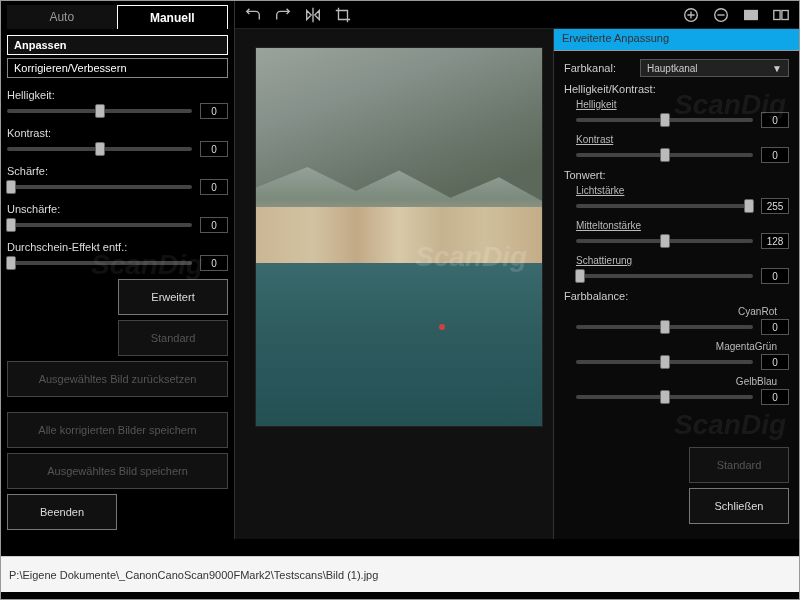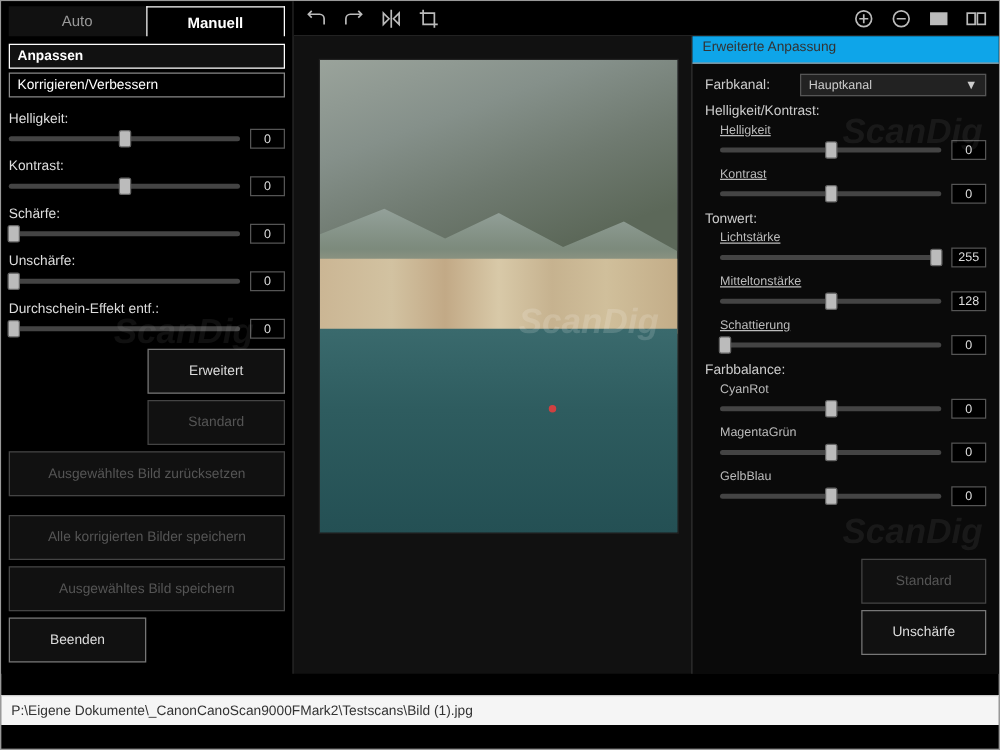--- a/index.html
+++ b/index.html
@@ -42,23 +42,23 @@
 .advpanel { position:absolute; right:0; top:28px; width:246px; bottom:0; background:#0a0a0a; border-left:1px solid #333; display:flex; flex-direction:column; padding:0;}
 .advtitle { height:22px; background:#0ea5e9; color:#333; font-size:11px; padding:3px 8px; border-bottom:1px solid #999;}
 .advbody { flex:1; padding:8px 10px; overflow:hidden; font-size:11px; color:#ccc;}
 .fieldrow { display:flex; align-items:center; gap:6px; margin-bottom:6px;}
 .fieldrow .flbl { width:70px; font-size:11px;}
 .combo { flex:1; height:18px; background:#222; border:1px solid #555; color:#ccc; font-size:10px; display:flex; align-items:center; padding:0 6px; justify-content:space-between; cursor:pointer;}
 .section { margin-bottom:6px;}
 .section .shdr { font-size:11px; color:#ccc; margin-bottom:4px;}
 .advslider { margin-left:12px; margin-bottom:6px;}
 .advslider .albl { font-size:10px; color:#bbb; margin-bottom:2px;text-decoration:underline;}
-.duallbl { display:flex; justify-content:flex-start; font-size:10px; color:#bbb; margin:0 12px 2px 12px;}
+.duallbl { display:flex; justify-content:flex-end; font-size:10px; color:#bbb; margin:0 12px 2px 12px;}
 .advbtns { padding:6px 10px 10px 10px;}
-.statusbar { height:24px; background:#f5f5f5; border-top:1px solid #ccc; font-size:11px; color:#333; padding:3px 8px; display:flex; align-items:center;}
+.statusbar { height:36px; background:#f5f5f5; border-top:1px solid #ccc; font-size:11px; color:#333; padding:3px 8px; display:flex; align-items:center;}
 .watermark { position:absolute; color:rgba(200,200,200,0.08); font-size:28px; font-style:italic; font-weight:bold; pointer-events:none;}
 </style>
 </head>
 <body>
 
 <div class="window">
 
   <div class="client">
     <div class="topstrip">
 
@@ -288,21 +288,21 @@
                     </div>
                     <div class="valbox">0</div>
                   </div>
               </div>
             </div>
             <div class="watermark" style="left:120px; top:60px">ScanDig</div>
             <div class="watermark" style="left:120px; top:380px">ScanDig</div>
           </div>
           <div class="advbtns">
             <div class="btn disabled" style="width:100px; margin-left:auto">Standard</div>
-            <div class="btn" style="width:100px; margin-left:auto">Unschärfe</div>
+            <div class="btn" style="width:100px; margin-left:auto">Schließen</div>
           </div>
         </div>
       </div>
     </div>
 
     <div class="statusbar">
       <span>P:\Eigene Dokumente\_CanonCanoScan9000FMark2\Testscans\Bild (1).jpg</span>
     </div>
   </div>
 </div>

